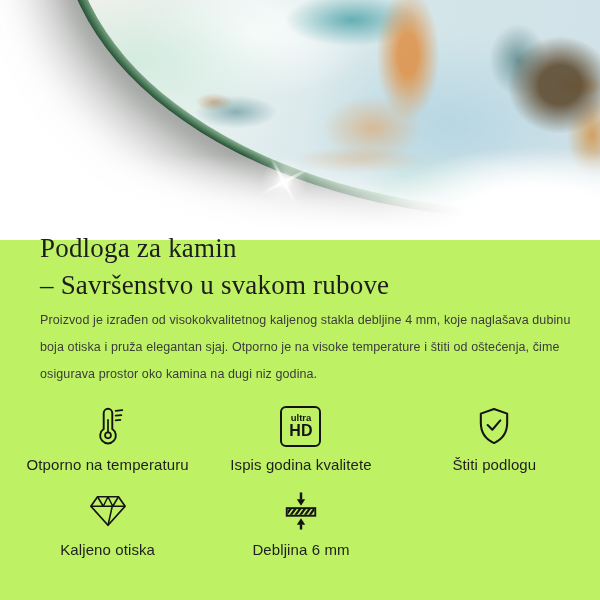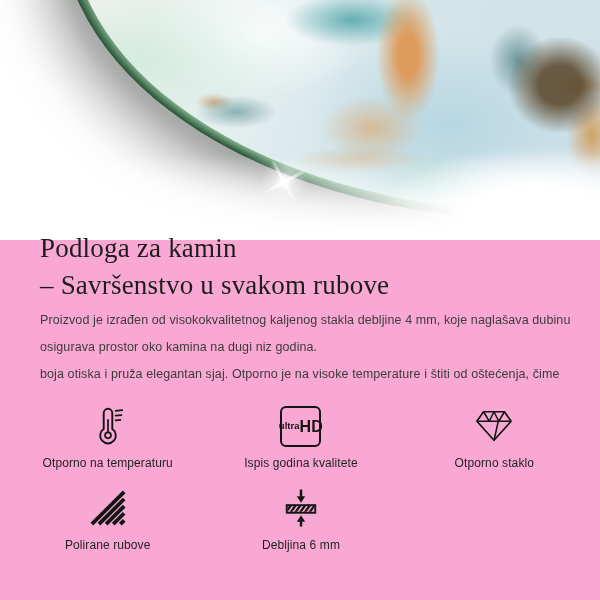--- a/index.html
+++ b/index.html
@@ -2,21 +2,21 @@
 <html><head>
 <meta charset="utf-8">
 <style>
   html, body {
     margin: 0; padding: 0;
     width: 600px; height: 600px;
     background: #ffffff;
     overflow: hidden;
     font-family: "Liberation Sans", sans-serif;
   }
-  .page { position: relative; width: 600px; height: 600px; background: #f9a8d4; }
+  .page { position: relative; width: 600px; height: 600px; background: #bef264; }
 
   
   .hero { position: absolute; left: 0; top: 0; width: 600px; height: 240px; overflow: hidden; background: #fff; }
 
   .disc-edge {
     position: absolute; left: 60px; top: -380px; width: 960px; height: 600px;
     border-radius: 50%;
     background: radial-gradient(closest-side, #ffffff 93.5%, #dcecdc 95%, #96c09e 97%, #3f6e4e 99.2%, #2a4c34 100%);
     box-shadow: -26px 30px 46px rgba(115,120,116,0.5), -8px 12px 18px rgba(115,120,116,0.3);
   }
@@ -60,26 +60,26 @@
   .desc { position: absolute; left: 40px; top: 307px; color: #3b3b3b; font-size: 12.5px; line-height: 27px; letter-spacing: 0.1px; }
   .desc-line { white-space: nowrap; }
 
   
   .features {
     position: absolute; left: 11px; top: 404px; width: 580px;
     display: grid; grid-template-columns: repeat(3, 1fr); row-gap: 16px;
   }
   .feature { display: flex; flex-direction: column; align-items: center; }
   .icon-box { height: 44px; display: flex; align-items: center; justify-content: center; }
-  .feature-label { margin-top: 8px; font-size: 12px; color: #1f1f1f; letter-spacing: 0.1px; }
+  .feature-label { margin-top: 8px; font-size: 15px; color: #1f1f1f; letter-spacing: 0.1px; }
 
   .icon-svg { display: block; }
   .hd-badge {
     width: 37px; height: 37px; border: 2.5px solid #141414; border-radius: 6px;
-    display: flex; align-items: center; justify-content: center;
+    display: flex; flex-direction: column; align-items: center; justify-content: center;
     color: #141414; line-height: 1;
   }
   .hd-badge .ultra { font-size: 9.5px; font-weight: 700; }
   .hd-badge .hd { font-size: 16px; font-weight: 700; margin-top: 1px; letter-spacing: 0.3px; }
 </style>
 </head>
 <body>
 
 <div class="page">
 
@@ -95,22 +95,22 @@
     <div class="fade-bottom"></div>
   </div>
 
   <h1 class="title">
     <div>Podloga za kamin</div>
     <div>– Savršenstvo u svakom rubove</div>
   </h1>
 
   <div class="desc">
     <div class="desc-line">Proizvod je izrađen od visokokvalitetnog kaljenog stakla debljine 4 mm, koje naglašava dubinu</div>
+    <div class="desc-line">boja otiska i pruža elegantan sjaj. Otporno je na visoke temperature i štiti od oštećenja, čime</div>
     <div class="desc-line">osigurava prostor oko kamina na dugi niz godina.</div>
-    <div class="desc-line">boja otiska i pruža elegantan sjaj. Otporno je na visoke temperature i štiti od oštećenja, čime</div>
   </div>
 
   <div class="features">
 
     <div class="feature">
       <div class="icon-box">
         <svg class="icon-svg" width="40" height="42" viewBox="0 0 40 44" fill="none" stroke="#141414">
           <path d="M15.5 8.5 a4.5 4.5 0 0 1 9 0 V25.2 a8.2 8.2 0 1 1 -9 0 Z" stroke-width="2"></path>
           <line x1="20" y1="15" x2="20" y2="28.6" stroke-width="1.8"></line>
           <circle cx="20" cy="31.8" r="3.1" stroke-width="1.8"></circle>
@@ -125,43 +125,40 @@
     <div class="feature">
       <div class="icon-box">
         <div class="hd-badge">
           <span class="ultra">ultra</span>
           <span class="hd">HD</span>
         </div>
       </div>
       <div class="feature-label">Ispis godina kvalitete</div>
     </div>
 
+    <div class="feature">
+      <div class="icon-box">
+        <svg class="icon-svg" width="40" height="41" viewBox="0 0 40 42" fill="none" stroke="#141414">
+          <path d="M20 3 L33.5 7.8 V17.2 C33.5 27.8 27.5 34.6 20 38 C12.5 34.6 6.5 27.8 6.5 17.2 V7.8 Z" stroke-width="2.1" stroke-linejoin="round"></path>
+          <path d="M13.5 19.5 L18.3 24.3 L26.5 14.8" stroke-width="2.1" stroke-linecap="round" stroke-linejoin="round"></path>
+        </svg>
+      </div>
+      <div class="feature-label">Štiti podlogu</div>
+    </div>
 
     <div class="feature">
       <div class="icon-box">
         <svg class="icon-svg" width="44" height="38" viewBox="0 0 44 40" fill="none" stroke="#141414">
           <path d="M11 5 L33 5 L40 15 L22 35 L4 15 Z" stroke-width="1.8" stroke-linejoin="round"></path>
           <path d="M4 15 H40 M11 5 L17 15 M33 5 L27 15 M22 5 L17 15 M22 5 L27 15 M22 35 L26.5 15" stroke-width="1.6" stroke-linejoin="round"></path>
         </svg>
       </div>
-      <div class="feature-label">Otporno staklo</div>
+      <div class="feature-label">Kaljeno otiska</div>
     </div>
 
-    <div class="feature">
-      <div class="icon-box">
-        <svg class="icon-svg" width="38" height="38" viewBox="0 0 40 40" stroke="#141414">
-          <line x1="3" y1="37" x2="37" y2="3" stroke-width="4"></line>
-          <line x1="10.5" y1="37" x2="37" y2="10.5" stroke-width="4"></line>
-          <line x1="18" y1="37" x2="37" y2="18" stroke-width="4"></line>
-          <line x1="25.5" y1="37" x2="37" y2="25.5" stroke-width="4"></line>
-          <line x1="33" y1="37" x2="37" y2="33" stroke-width="4"></line>
-        </svg>
-      </div>
-      <div class="feature-label">Polirane rubove</div>
-    </div>
 
     <div class="feature">
       <div class="icon-box">
         <svg class="icon-svg" width="38" height="42" viewBox="0 0 40 44" fill="none" stroke="#141414">
           <defs>
             <clipPath id="barclip">
                 <rect x="6" y="20" width="28" height="6"></rect>
               </clipPath>
           </defs>
           <rect x="5" y="19" width="30" height="8" stroke-width="2"></rect>

